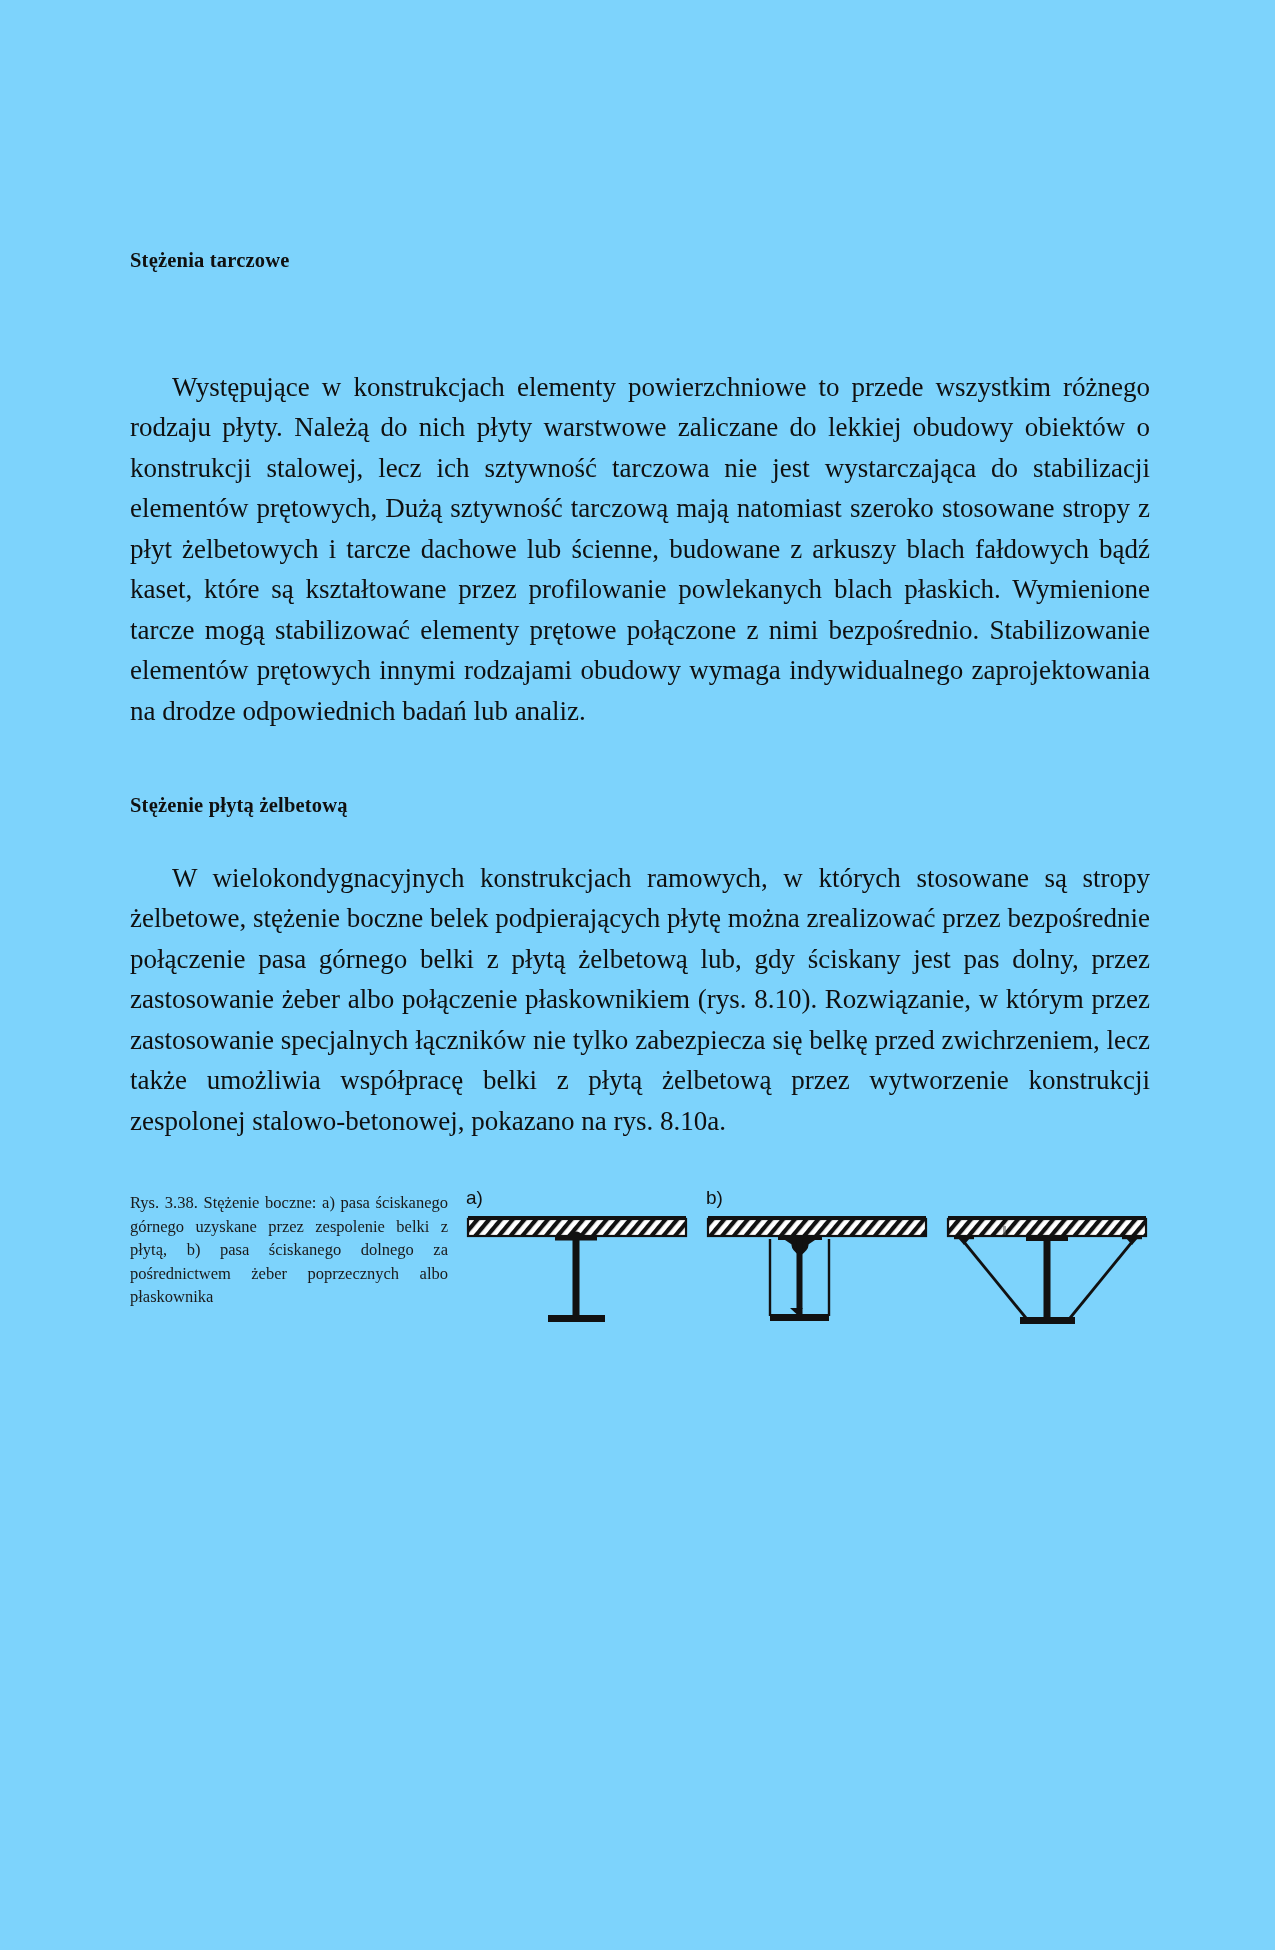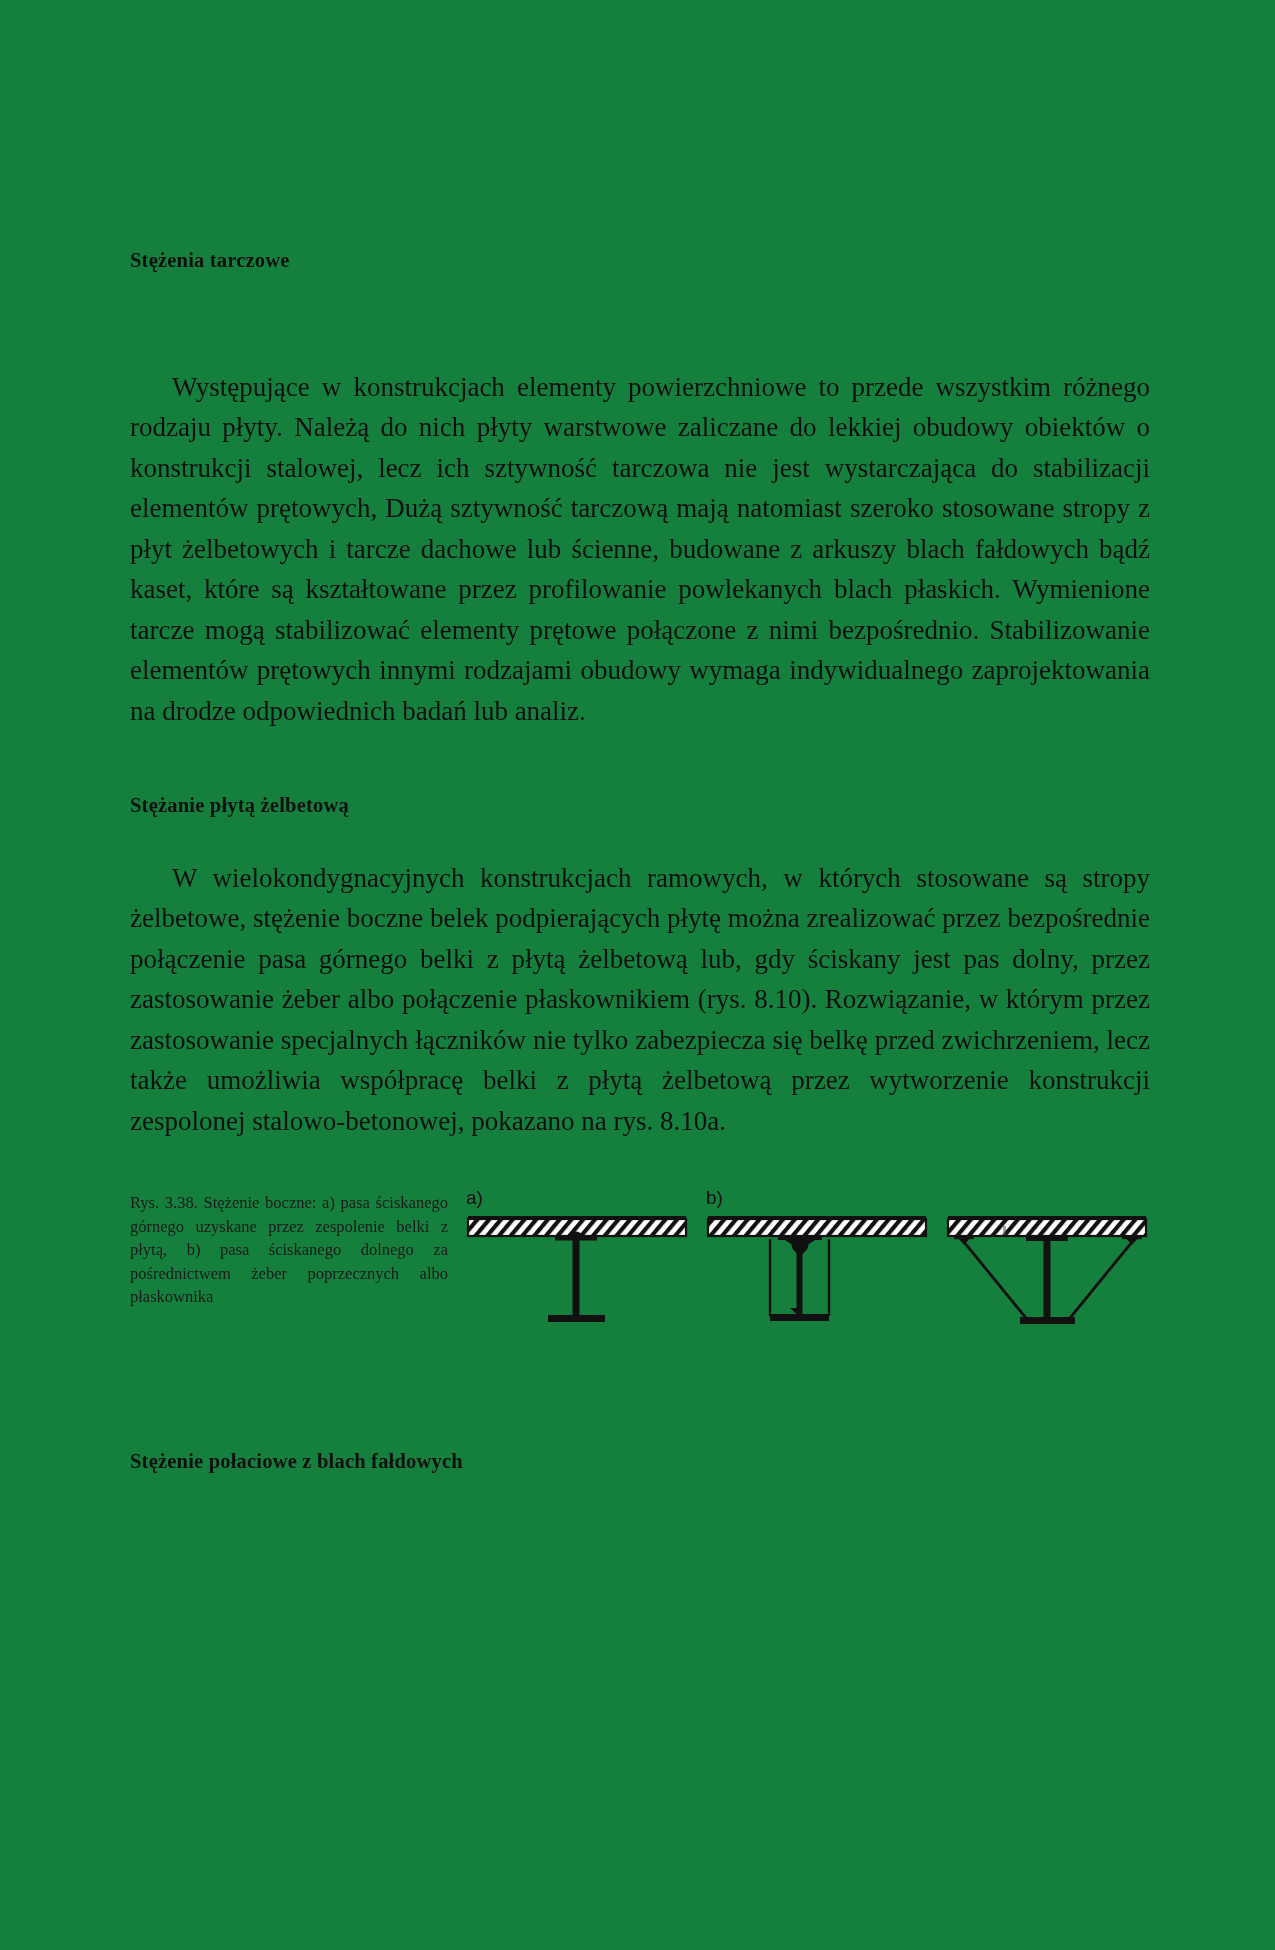--- a/index.html
+++ b/index.html
@@ -14,21 +14,21 @@
     font-family: "Liberation Serif", "DejaVu Serif", serif;
     color: #101010;
     overflow: hidden;
   }
 
   .page {
     position: absolute;
     left: 0; top: 0;
     width: 1275px;
     height: 1950px;
-    background: #15803d;
+    background: #7dd3fc;
   }
 
   .content {
     position: absolute;
     left: 130px;
     top: 248px;
     width: 1020px;
   }
 
   h1.doc-heading,
@@ -115,21 +115,21 @@
 
     <div class="block-gap-1"></div>
 
 
     <div class="block-gap-2"></div>
 
     <p class="body-par">Występujące w konstrukcjach elementy powierzchniowe to przede wszystkim różnego rodzaju płyty. Należą do nich płyty warstwowe zaliczane do lekkiej obudowy obiektów o konstrukcji stalowej, lecz ich sztywność tarczowa nie jest wystarczająca do stabilizacji elementów prętowych, Dużą sztywność tarczową mają natomiast szeroko stosowane stropy z płyt żelbetowych i tarcze dachowe lub ścienne, budowane z arkuszy blach fałdowych bądź kaset, które są kształtowane przez profilowanie powlekanych blach płaskich. Wymienione tarcze mogą stabilizować elementy prętowe połączone z nimi bezpośrednio. Stabilizowanie elementów prętowych innymi rodzajami obudowy wymaga indywidualnego zaprojektowania na drodze odpowiednich badań lub analiz.</p>
 
     <div class="block-gap-3"></div>
 
-    <h2 class="section-heading">Stężanie płytą żelbetową</h2>
+    <h2 class="section-heading">Stężenie płytą żelbetową</h2>
 
     <div class="block-gap-4"></div>
 
     <p class="body-par">W wielokondygnacyjnych konstrukcjach ramowych, w których stosowane są stropy żelbetowe, stężenie boczne belek podpierających płytę można zrealizować przez bezpośrednie połączenie pasa górnego belki z płytą żelbetową lub, gdy ściskany jest pas dolny, przez zastosowanie żeber albo połączenie płaskownikiem (rys. 8.10). Rozwiązanie, w którym przez zastosowanie specjalnych łączników nie tylko zabezpiecza się belkę przed zwichrzeniem, lecz także umożliwia współpracę belki z płytą żelbetową przez wytworzenie konstrukcji zespolonej stalowo-betonowej, pokazano na rys. 8.10a.</p>
 
     <div class="block-gap-4"></div>
 
     <div class="figure-row">
 
       <div class="fig-caption">Rys. 3.38. Stężenie boczne: a) pasa ściskanego górnego uzyskane przez zespolenie belki z płytą, b) pasa ściskanego dolnego za pośrednictwem żeber poprzecznych albo płaskownika</div>
@@ -199,21 +199,20 @@
 
             <line x1="504" y1="61" x2="566" y2="137" stroke="#111" stroke-width="2.8"></line>
             <line x1="672" y1="61" x2="610" y2="137" stroke="#111" stroke-width="2.8"></line>
           </g>
         </svg>
       </div>
     </div>
 
     <div class="block-gap-5"></div>
 
-    <h2 class="section-heading">Stężenie połaciowe z blach fałdowych</h2>
 
     <div class="block-gap-6"></div>
 
 
     <div class="block-gap-7"></div>
 
 
   </div>
 
   <div class="stray-mark"></div>

